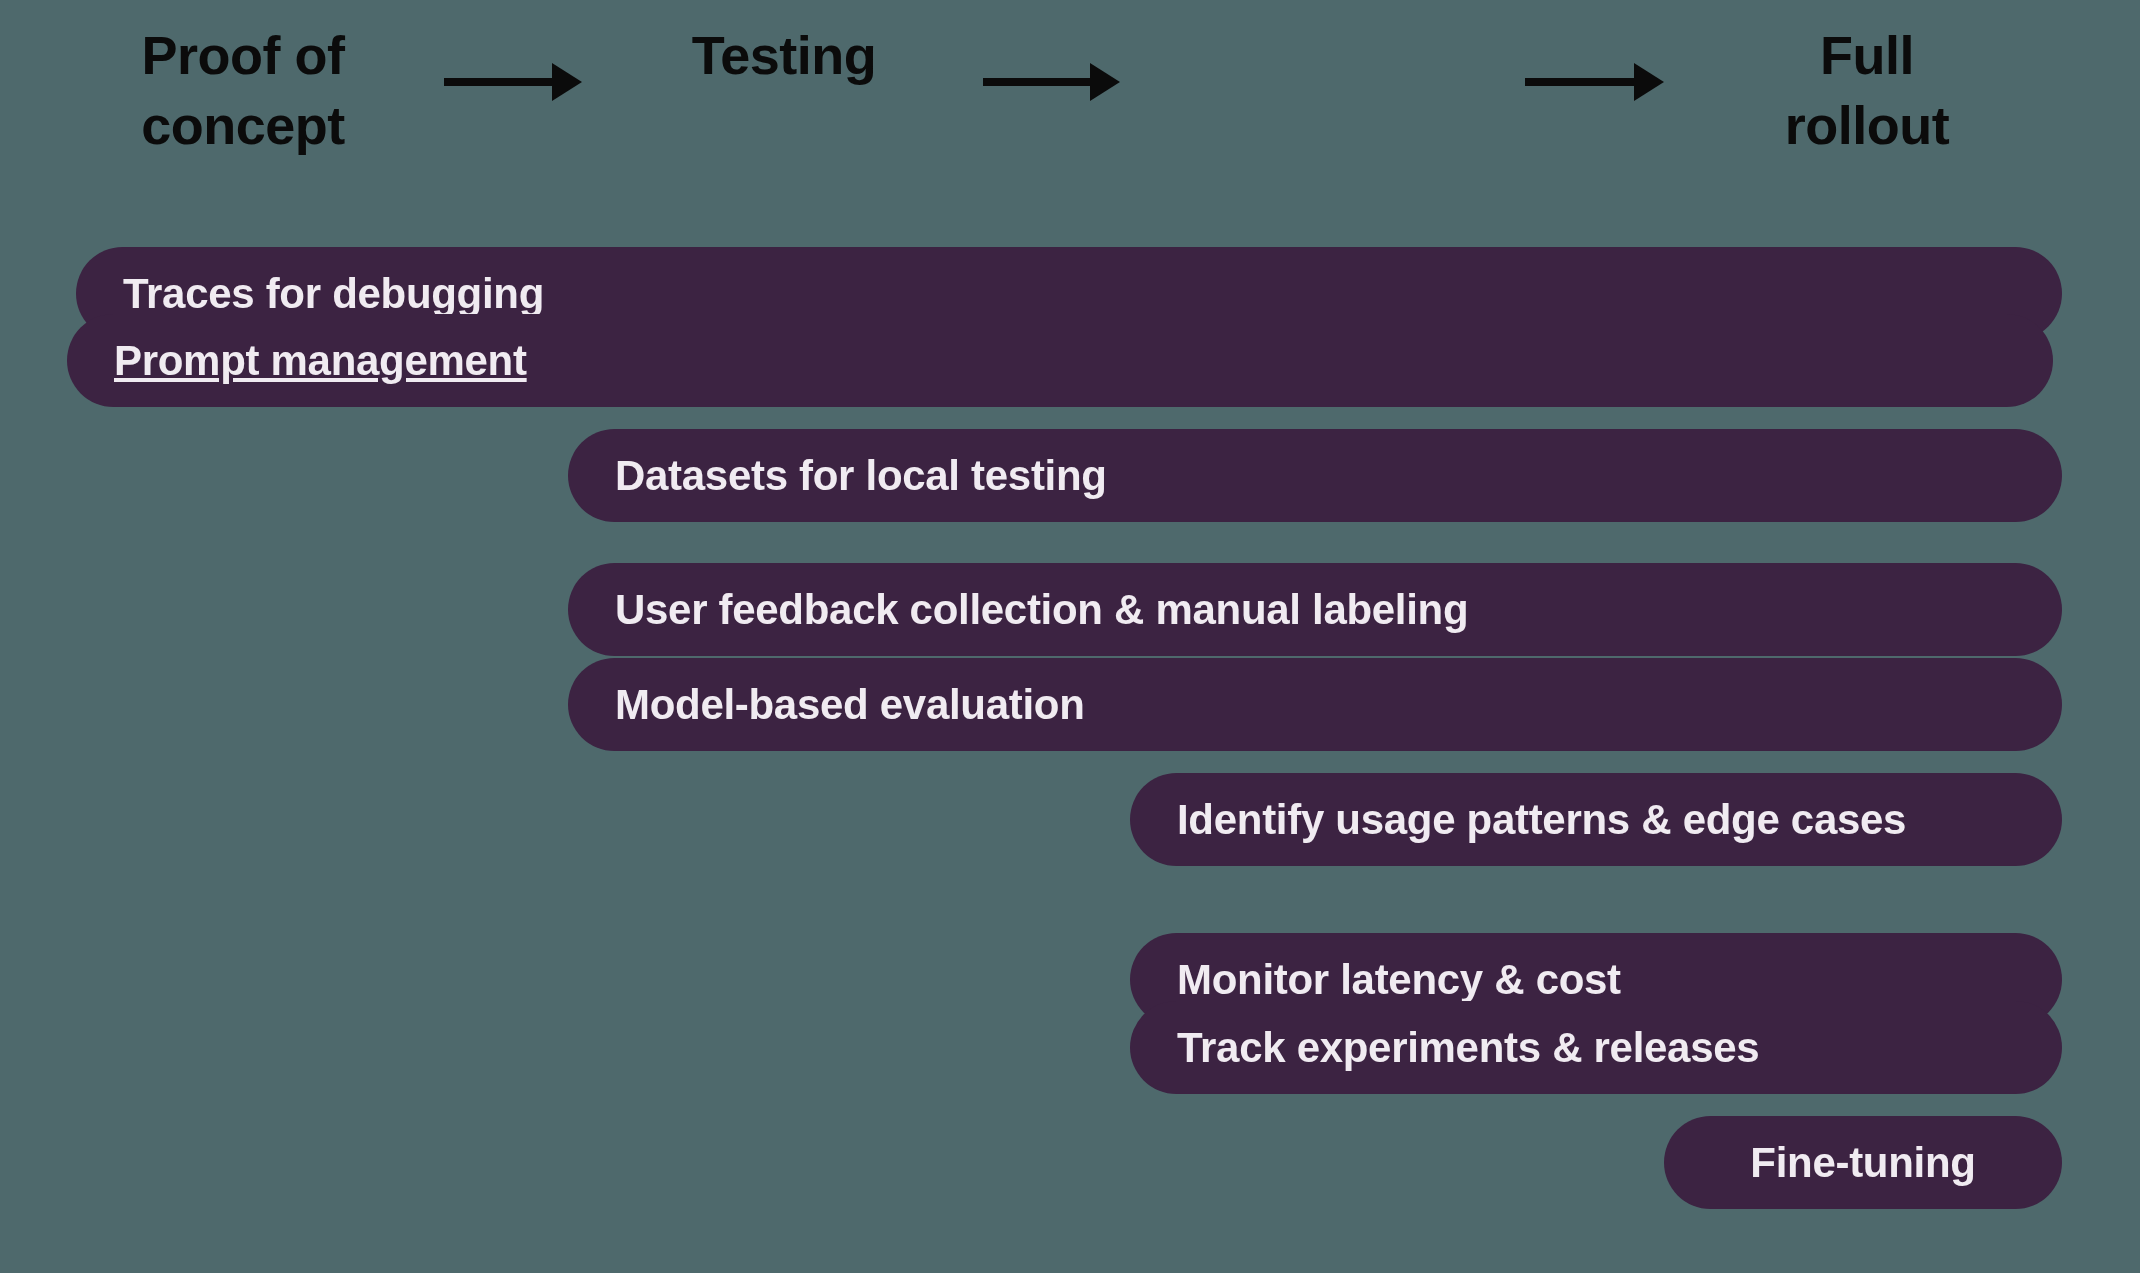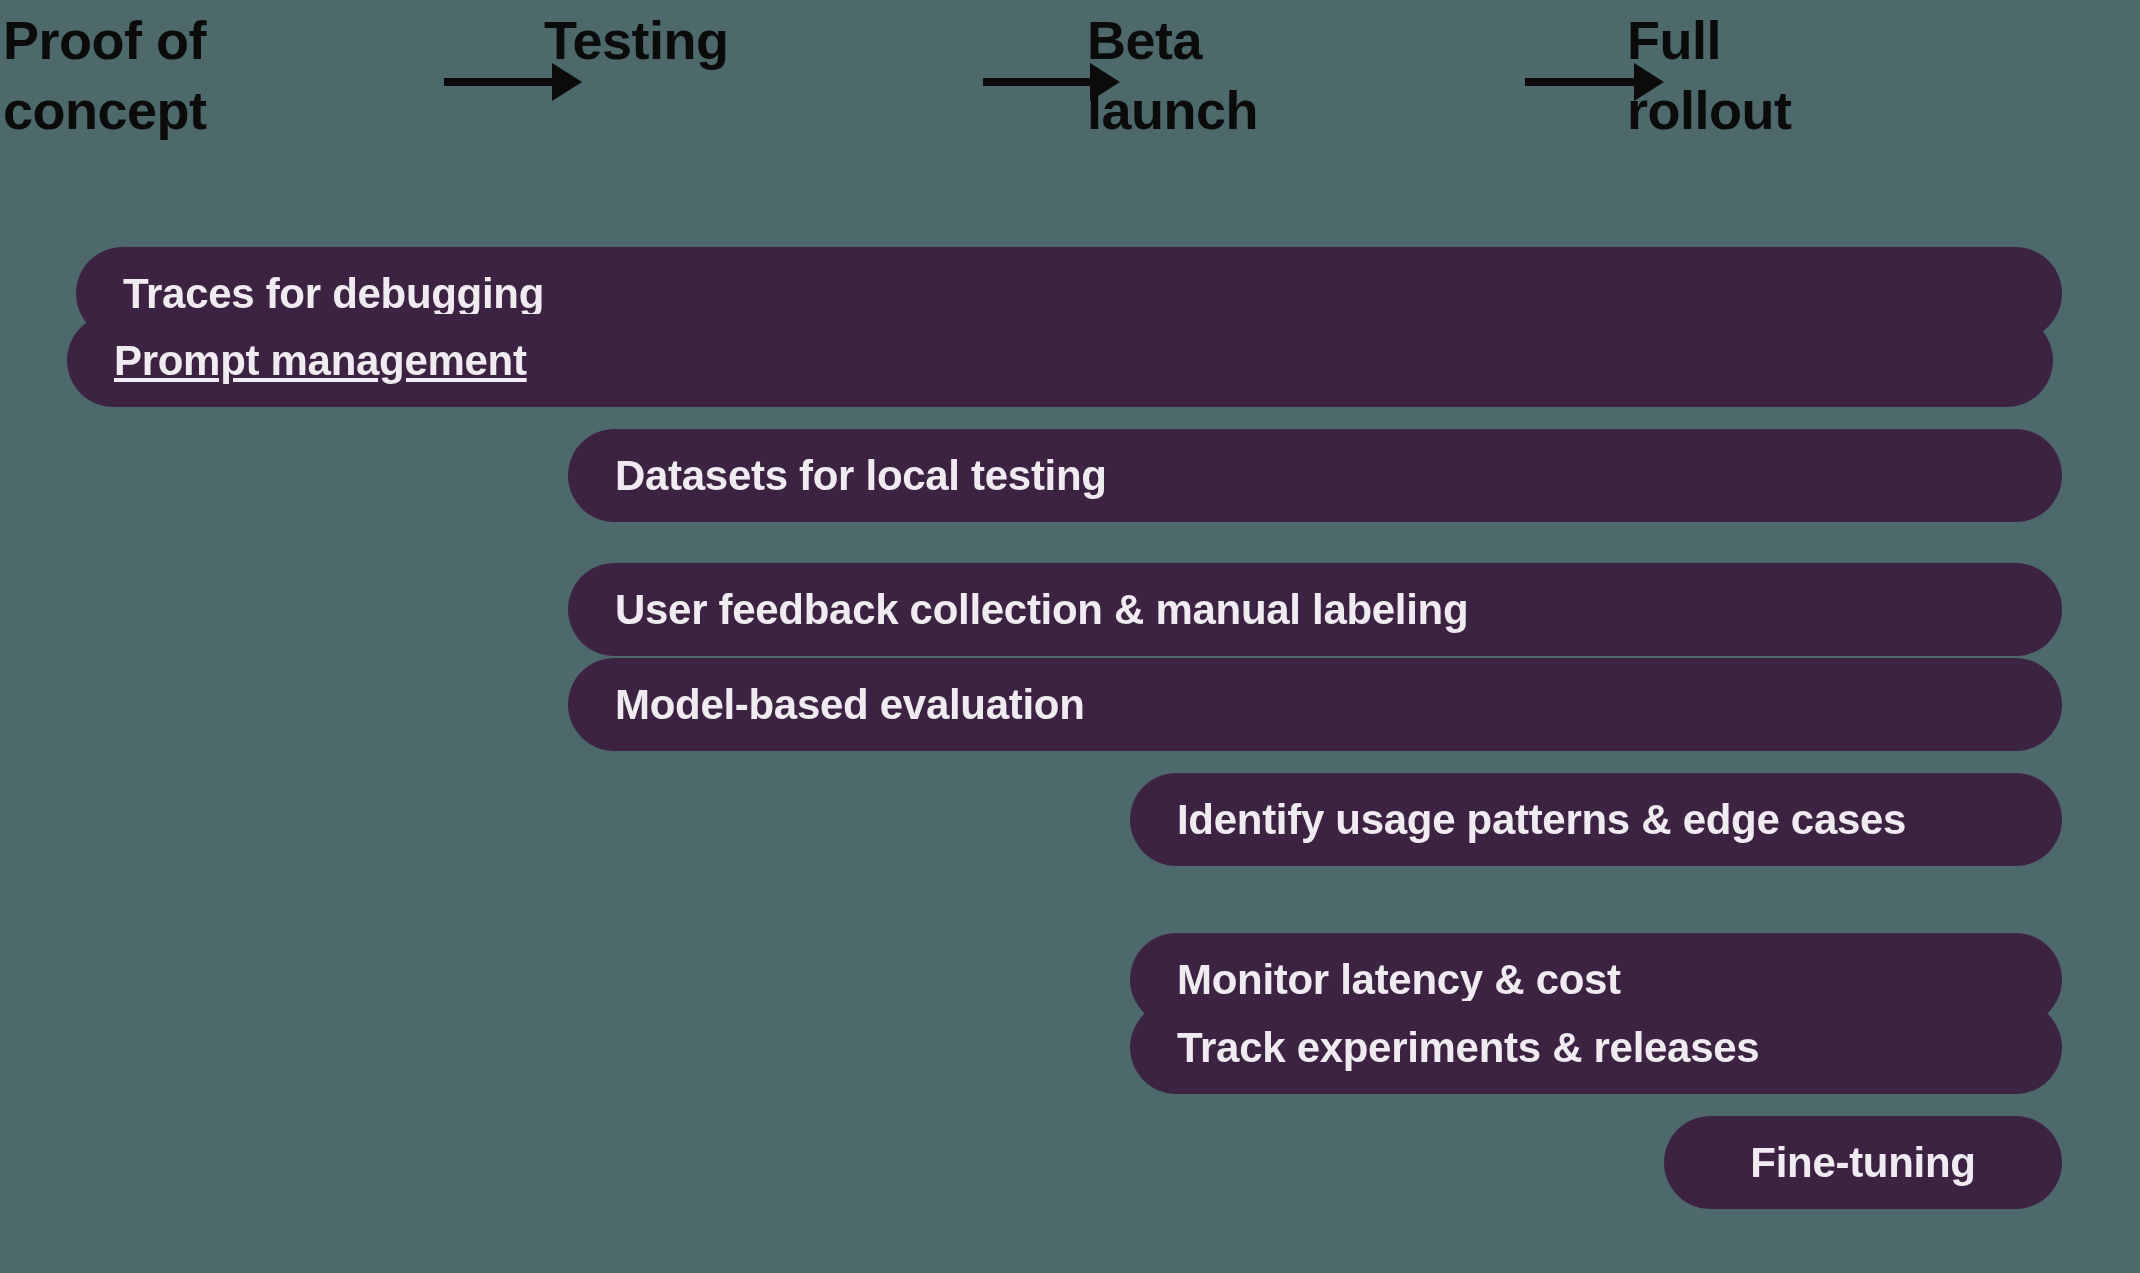--- a/index.html
+++ b/index.html
@@ -12,23 +12,23 @@
     width: 2140px;
     height: 1273px;
     background: #4E696C;
     overflow: hidden;
     font-family: "Liberation Sans", sans-serif;
   }
 
   
   .phase {
     position: absolute;
-    top: 5px;
+    top: 20px;
     width: 480px;
-    text-align: left;
+    text-align: center;
     color: #0B0B0B;
     font-size: 54px;
     font-weight: 700;
     line-height: 70px;
     letter-spacing: -0.5px;
   }
 
   
   .arrow {
     position: absolute;
@@ -77,24 +77,20 @@
 
 <div id="canvas">
 
   <div class="phase" style="left:3px;">
     <span>Proof of</span><br>
     <span>concept</span>
   </div>
   <div class="phase" style="left:544px;">
     <span>Testing</span><br>
   </div>
-  <div class="phase" style="left:1087px;">
-    <span>Beta</span><br>
-    <span>launch</span>
-  </div>
   <div class="phase" style="left:1627px;">
     <span>Full</span><br>
     <span>rollout</span>
   </div>
 
   <div class="arrow" style="left:444px;  width:138px;">
     <div class="shaft"></div>
     <div class="head"></div>
   </div>
   <div class="arrow" style="left:983px;  width:137px;">

